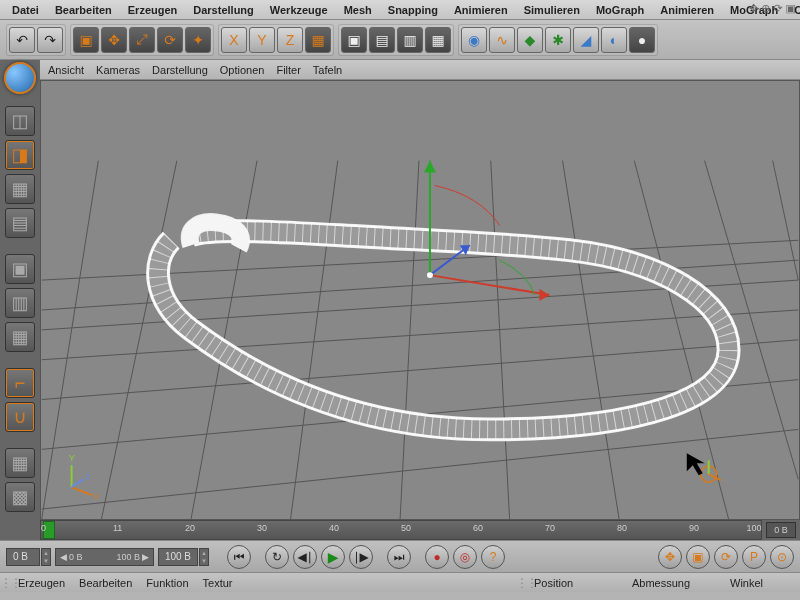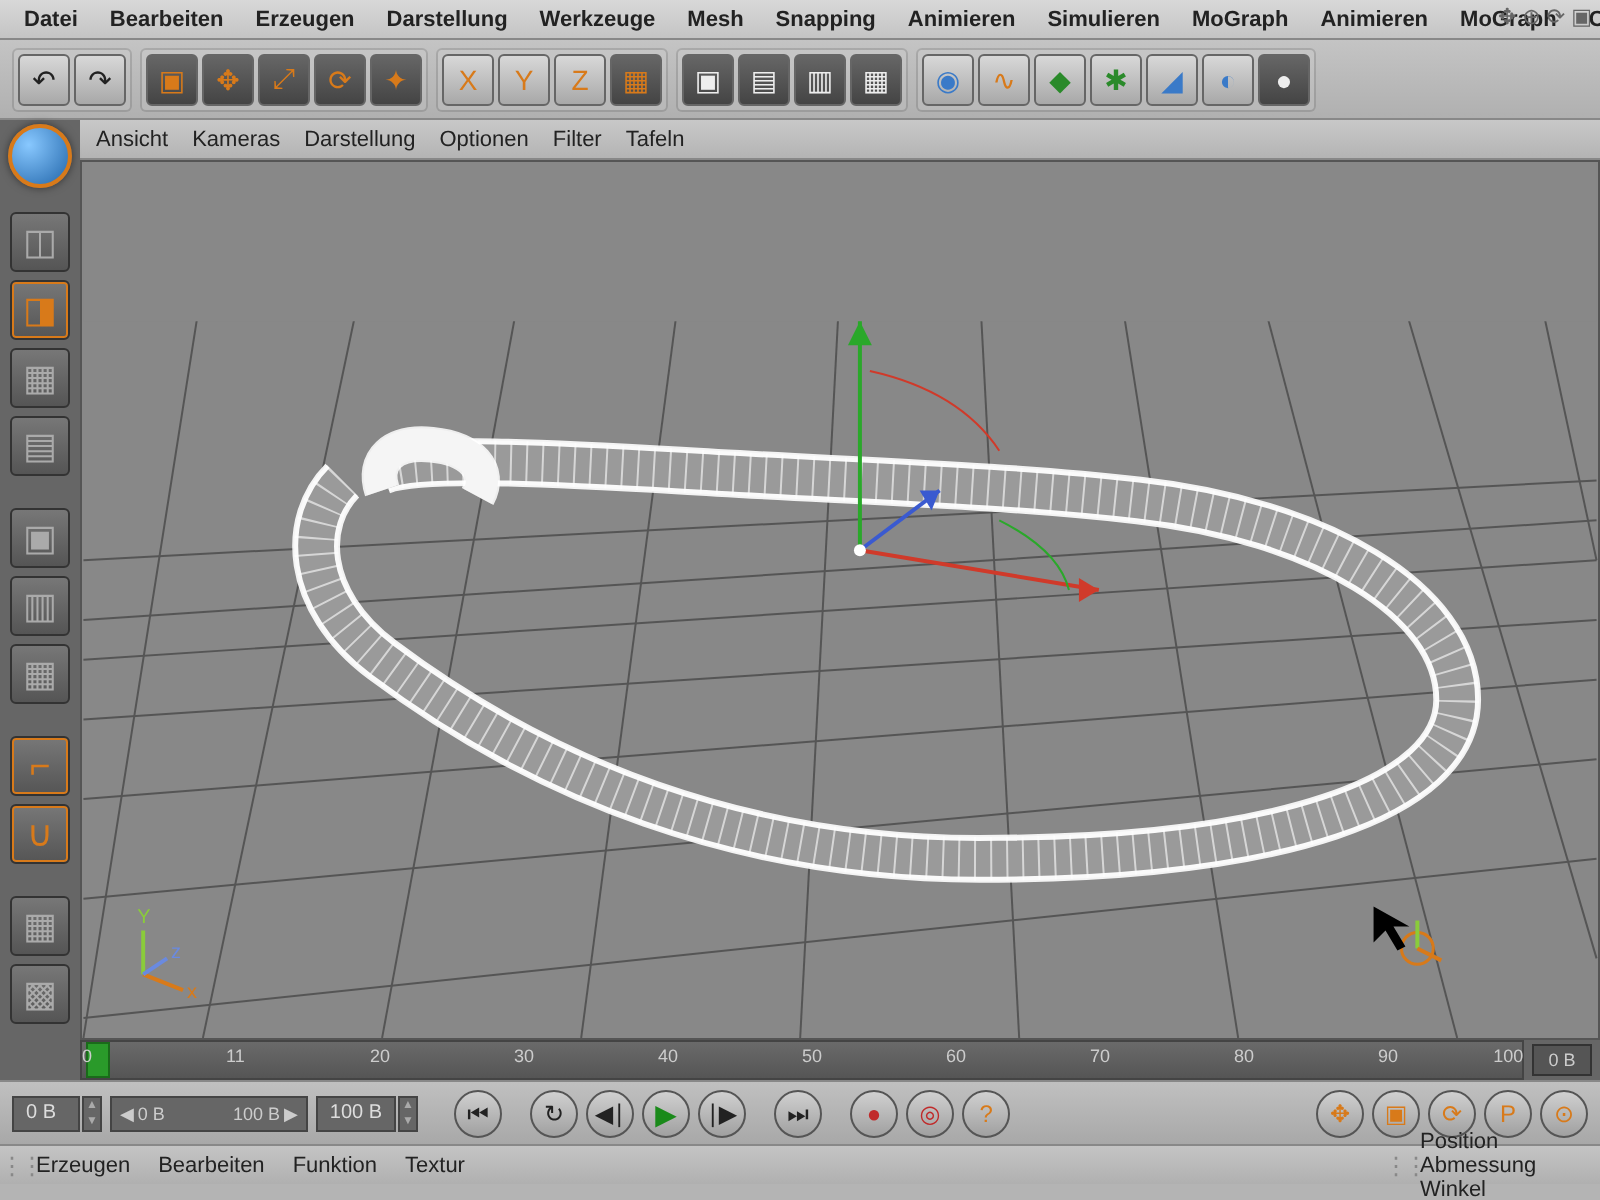--- a/index.html
+++ b/index.html
@@ -33,21 +33,21 @@
 .pbtn.play { color: #1a8a1a; font-size: 14px; }
 .pbtn.red { color: #c02a2a; }
 .pbtn.orange { color: #d87a1a; }
 .spin { display: flex; align-items: center; gap: 1px; }
 .spin-field { height: 18px; background: #666; color: #ddd; font-size: 10px; padding: 2px 6px; border: 1px solid #444; display: flex; align-items: center; min-width: 34px; }
 .spin-arrows { width: 10px; height: 18px; background: #666; border: 1px solid #444; display: flex; flex-direction: column; }
 .spin-arrows div { flex: 1; font-size: 6px; color: #aaa; display: flex; align-items: center; justify-content: center; }
 .range-box { display: flex; gap: 2px; background: #666; border: 1px solid #444; padding: 0 4px; height: 18px; align-items: center; color: #ccc; font-size: 9px; }
 .bottom-row { height: 20px; background: linear-gradient(#c4c4c4,#b0b0b0); display: flex; align-items: center; border-top: 1px solid #888; }
 .bottom-left { flex: 1; display: flex; gap: 14px; padding: 0 10px; }
-.bottom-right { display: flex; gap: 0; padding: 0 10px; flex-direction: column; }
+.bottom-right { display: flex; gap: 18px; padding: 0 10px; }
 .grip { width: 8px; color: #888; letter-spacing: -2px; font-size: 12px; }
 .nav-cube { position: absolute; right: 4px; top: 2px; font-size: 11px; color: #666; display: flex; gap: 3px; }
 .nav-cube span { cursor: pointer; }
 </style>
 </head>
 <body>
 
 <div class="main-menu">
   <span>Datei</span>
   <span>Bearbeiten</span>

